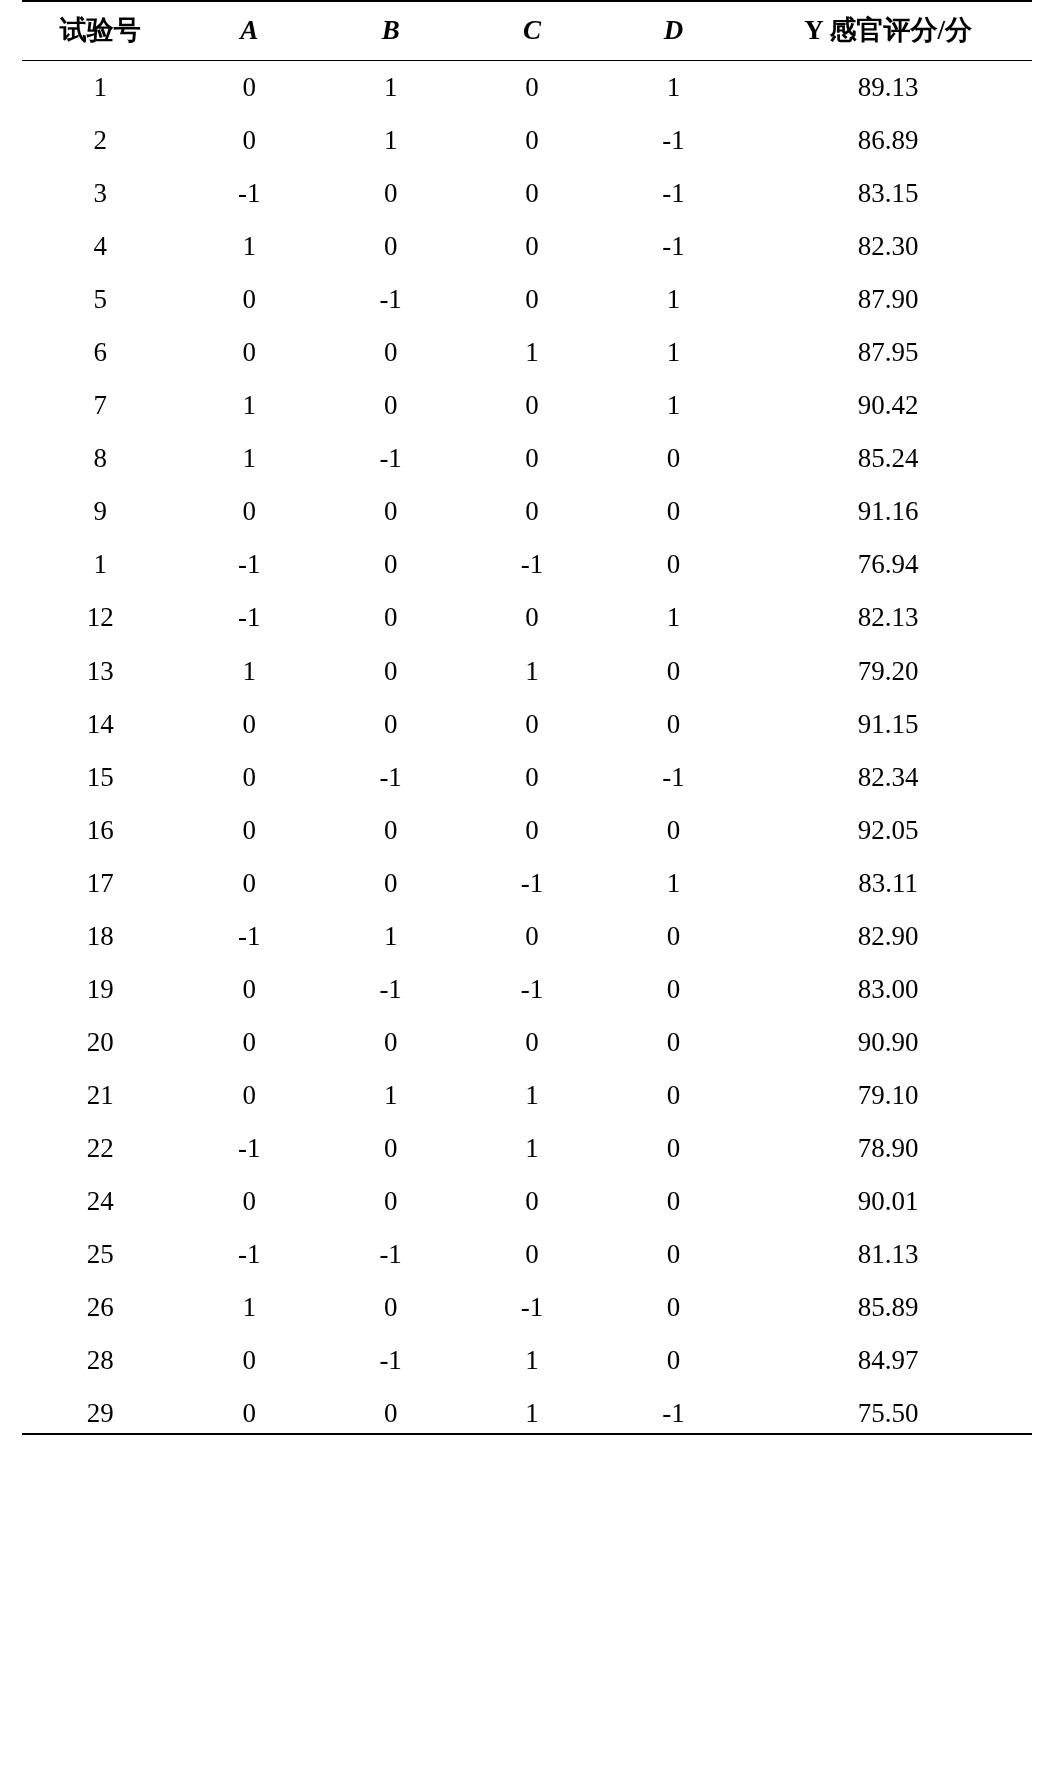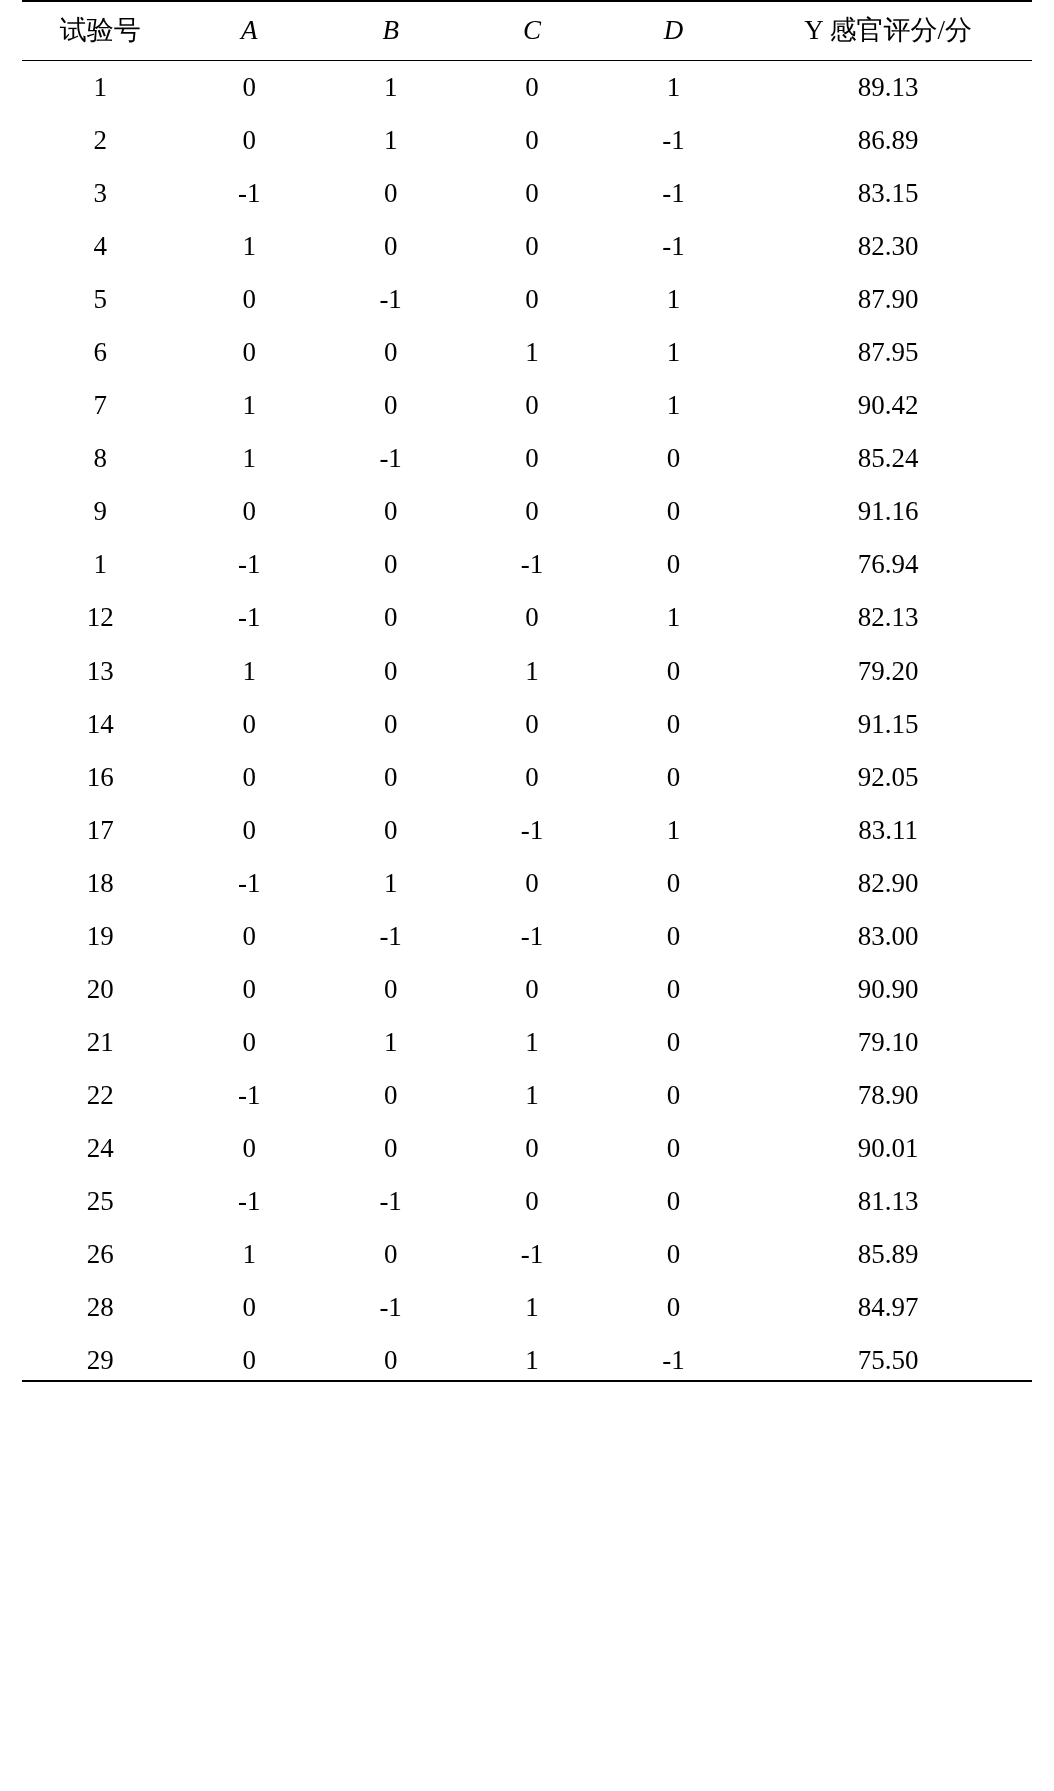--- a/index.html
+++ b/index.html
@@ -17,21 +17,21 @@
     width: 1054px;
     box-sizing: border-box;
     padding: 0 22px;
   }
   table.data-table {
     width: 100%;
     border-collapse: collapse;
     table-layout: fixed;
   }
   table.data-table thead th {
-    font-weight: normal;
+    font-weight: bold;
     font-size: 27px;
     padding: 10px 0 12px 0;
     text-align: center;
     border-top: 2.5px solid #000;
     border-bottom: 1.5px solid #000;
   }
   table.data-table tbody td {
     font-size: 27px;
     text-align: center;
     padding: 11px 0 11px 0;
@@ -173,20 +173,28 @@
         </tr>
         <tr>
           <td>14</td>
           <td>0</td>
           <td>0</td>
           <td>0</td>
           <td>0</td>
           <td>91.15</td>
         </tr>
         <tr>
+          <td>15</td>
+          <td>0</td>
+          <td>-1</td>
+          <td>0</td>
+          <td>-1</td>
+          <td>82.34</td>
+        </tr>
+        <tr>
           <td>16</td>
           <td>0</td>
           <td>0</td>
           <td>0</td>
           <td>0</td>
           <td>92.05</td>
         </tr>
         <tr>
           <td>17</td>
           <td>0</td>

